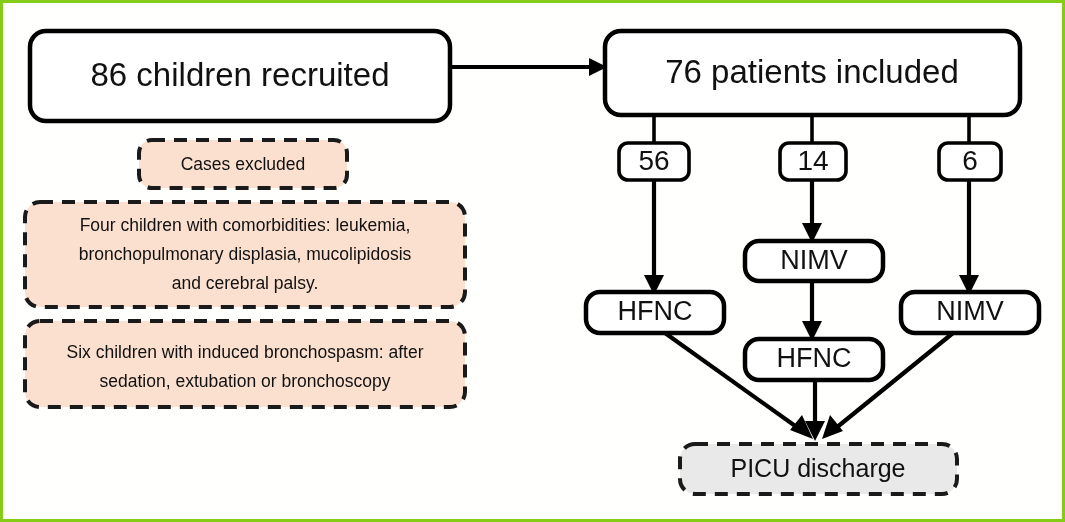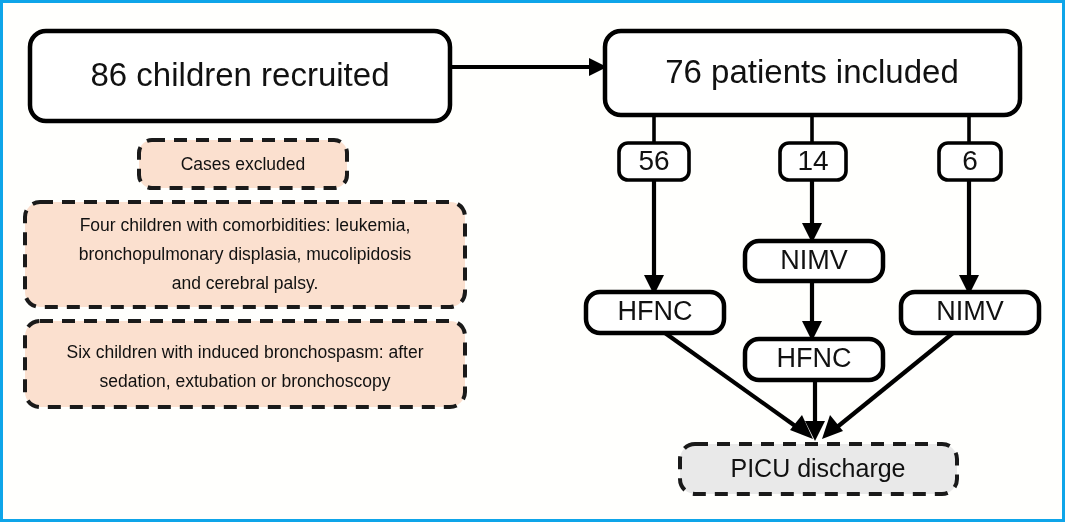--- a/index.html
+++ b/index.html
@@ -9,21 +9,21 @@
   }
   body {
     font-family: "Liberation Sans", sans-serif;
   }
   #page {
     position: relative;
     width: 1065px;
     height: 522px;
     background: #fffffd;
     box-sizing: border-box;
-    border: 3px solid #0ea5e9;
+    border: 3px solid #84cc16;
     overflow: hidden;
     text-align: center;
   }
   svg#flow {
     position: absolute;
     left: 0;
     top: 0;
     width: 1065px;
     height: 522px;
     display: block;

